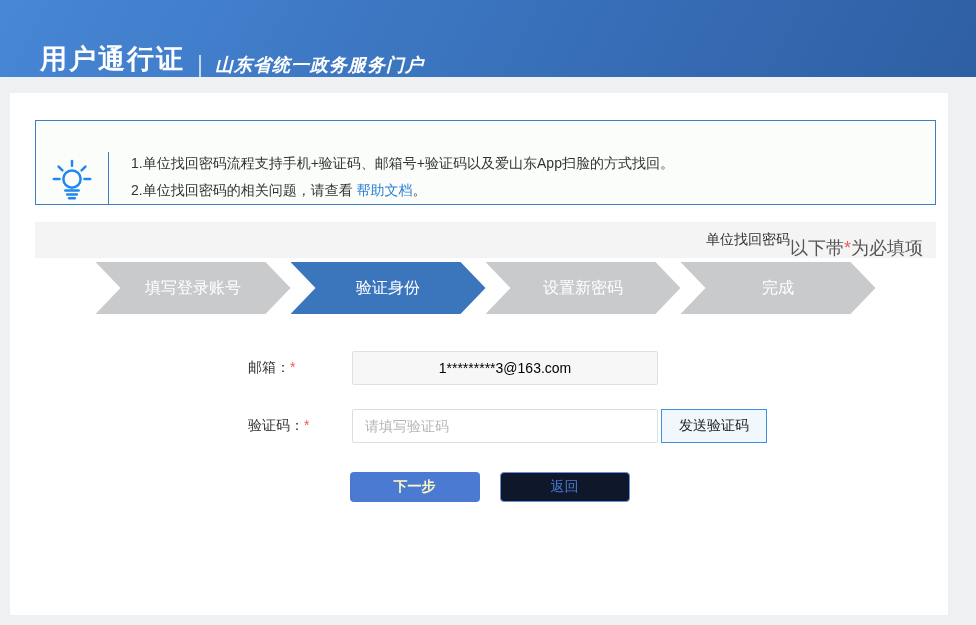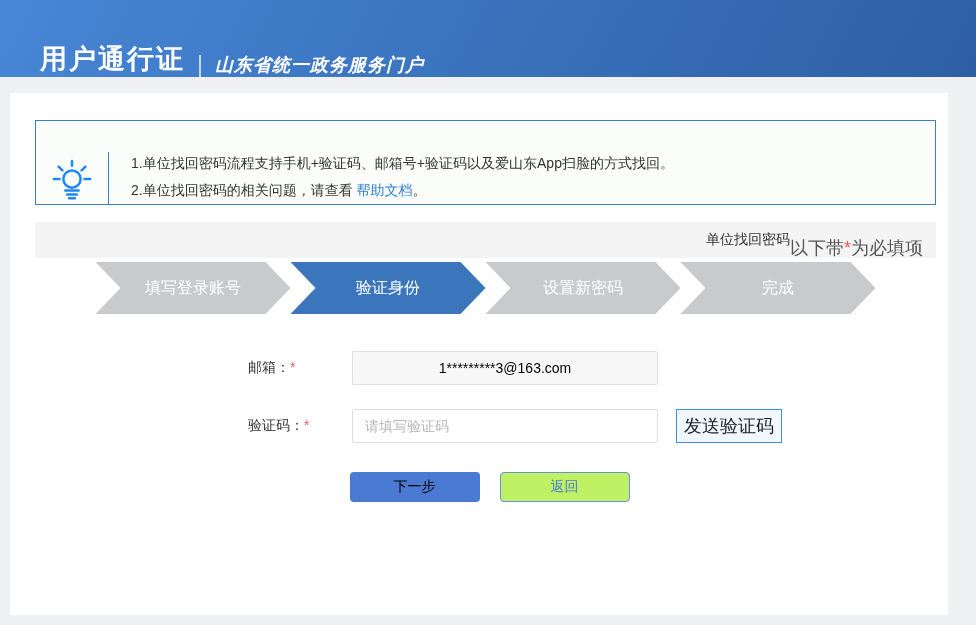--- a/index.html
+++ b/index.html
@@ -60,30 +60,30 @@
   .form-row { display: flex; align-items: center; margin-left: 213px; margin-bottom: 24px; height: 34px; }
   .form-label { width: 100px; text-align: left; font-size: 14px; color: #333333; margin-right: 4px; white-space: nowrap; }
   .text-input {
     width: 306px; height: 34px; border: 1px solid #dcdddd; border-radius: 2px;
     padding: 0 12px; font-size: 14px; color: #333333; background: #ffffff; outline: none;
     font-family: "Liberation Sans", "DejaVu Sans", sans-serif;
   }
   .text-input:disabled { background: #f7f7f8; color: #000000; border-color: #e0e0e1; text-align: center; }
   .text-input::placeholder { color: #b6b6b6; }
   .send-btn {
-    margin-left: 18px; width: 106px; height: 34px;
+    margin-left: 3px; width: 106px; height: 34px;
     border: 1px solid #4090e2; background: #f0f7fd; color: #222222;
-    font-size: 18px; cursor: pointer;
+    font-size: 14px; cursor: pointer;
     font-family: Liberation Serif, serif;
   }
   .actions { margin-top: 29px; display: flex; justify-content: center; gap: 20px; padding-left: 8px; }
   .btn { width: 130px; height: 30px; border-radius: 4px; font-size: 14px; cursor: pointer;
          font-family: "Liberation Sans", "DejaVu Sans", sans-serif; }
-  .btn-primary { background: #4b7ad2; color: #000000; border: none; }
-  .btn-secondary { background: #bef264; color: #4b7ad2; border: 1px solid #6a8fd8; }
+  .btn-primary { background: #4b7ad2; color: #fef9c3; border: none; font-weight: bold; }
+  .btn-secondary { background: #0f172a; color: #4b7ad2; border: 1px solid #6a8fd8; }
 </style>
 </head>
 <body>
 
 <div class="header">
   <span class="brand-title">用户通行证</span>
   <span class="brand-divider"></span>
   <span class="brand-subtitle">山东省统一政务服务门户</span>
 </div>
 

